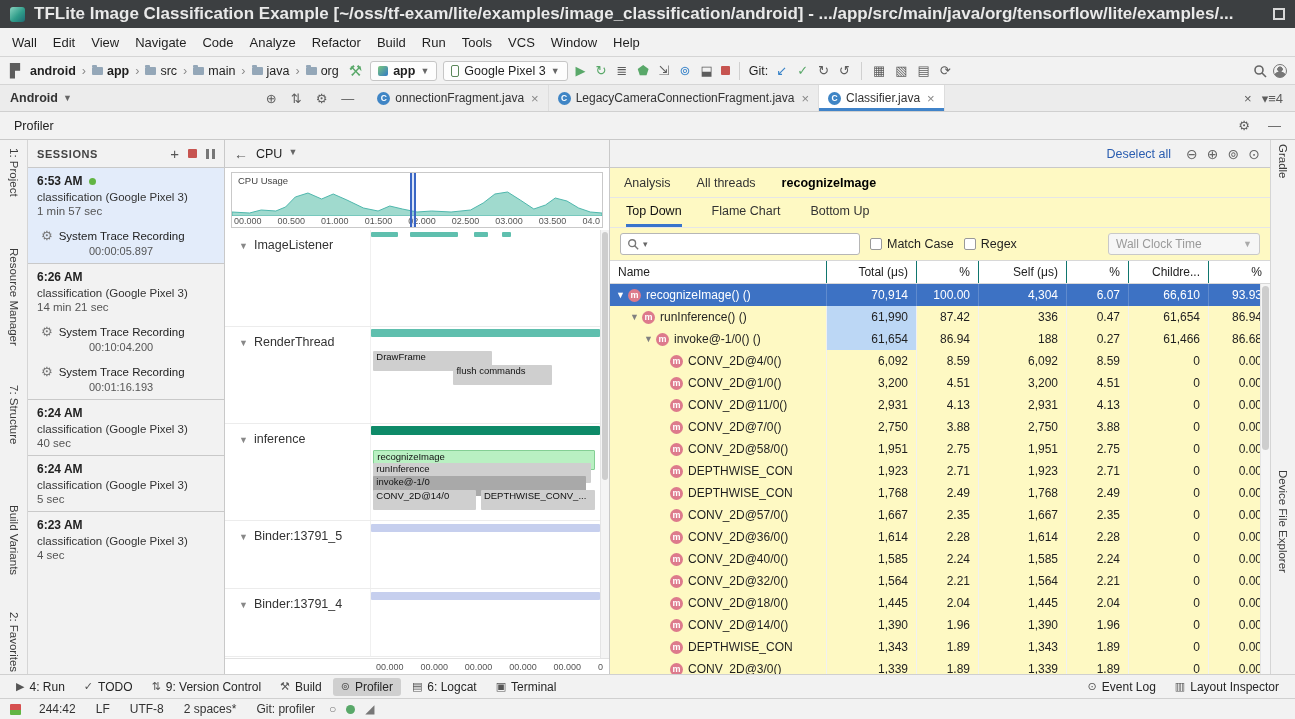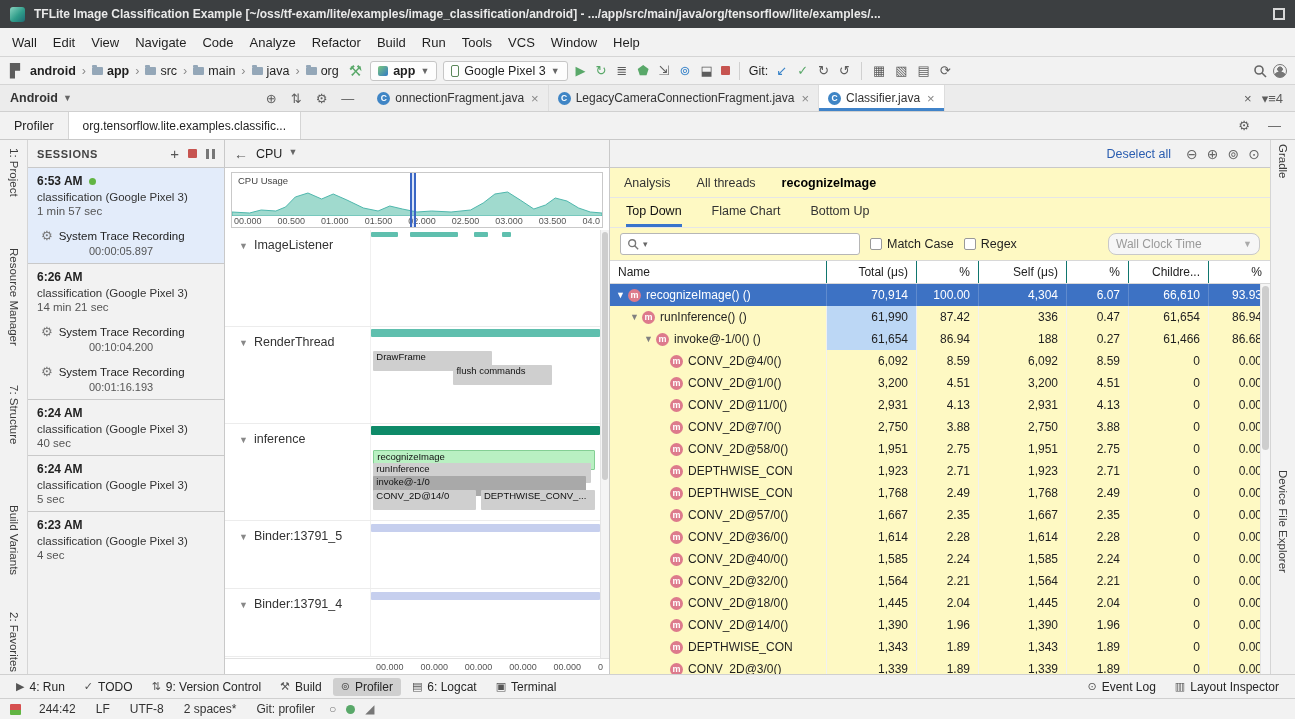--- a/index.html
+++ b/index.html
@@ -2,21 +2,21 @@
 <html><head>
 <meta charset="utf-8">
 <style>
   * { box-sizing: border-box; margin: 0; padding: 0; }
   html,body { width:1295px; height:719px; overflow:hidden; }
   body { font-family:"Liberation Sans","DejaVu Sans",sans-serif; font-size:12px; color:#1f1f1f; background:#f2f2f2; }
 
   
   .titlebar { height:28px; background:#3c3f41; color:#e9e9e9; display:flex; align-items:center; padding:0 10px; gap:9px; }
   .as-icon { width:15px; height:15px; border-radius:3px; background:linear-gradient(135deg,#8ad4c0,#2f9d8a 55%,#1d6b74); flex:none; }
-  .win-title { font-weight:bold; font-size:12px; white-space:nowrap; overflow:hidden; text-overflow:ellipsis; flex:1; }
+  .win-title { font-weight:bold; font-size:17px; white-space:nowrap; overflow:hidden; text-overflow:ellipsis; flex:1; }
   .win-btn { width:12px; height:12px; border:2px solid #d8d8d8; flex:none; }
 
   
   .menubar { height:29px; background:#f2f2f2; border-bottom:1px solid #d5d5d5; display:flex; align-items:center; padding:0 4px; font-size:13px; }
   .menu-item { padding:3px 8px; border-radius:3px; cursor:default; }
 
   
   .toolbar { height:28px; background:#f2f2f2; border-bottom:1px solid #d5d5d5; display:flex; align-items:center; padding:0 8px; gap:6px; font-size:12.5px; white-space:nowrap; }
   .bc { display:flex; align-items:center; gap:3px; }
   .bc-item { display:flex; align-items:center; gap:4px; padding:1px 2px; }
@@ -113,21 +113,21 @@
   .atab { font-size:12.5px; color:#333; cursor:pointer; }
   .atab.active { font-weight:bold; color:#000; }
   .stabs { height:30px; flex:none; display:flex; align-items:stretch; gap:30px; padding:0 16px; border-bottom:1px solid #e6e6e6; }
   .stab { font-size:12.5px; color:#333; display:flex; align-items:center; border-bottom:3px solid transparent; cursor:pointer; }
   .stab.active { color:#111; border-bottom-color:#3874cb; }
   .filter-row { height:32px; flex:none; display:flex; align-items:center; gap:10px; padding:0 10px; }
   .searchbox { width:240px; height:22px; border:1px solid #b6b6b6; border-radius:3px; background:#fff; display:flex; align-items:center; gap:4px; padding:0 6px; }
   .searchbox input { border:none; outline:none; flex:1; font-size:12px; font-family:inherit; background:transparent; }
   .cb { width:12px; height:12px; border:1px solid #999; border-radius:2px; background:#fff; flex:none; cursor:pointer; }
   .cb-wrap { display:flex; align-items:center; gap:5px; font-size:12.5px; cursor:pointer; }
-  .clock-dd { margin-left:auto; width:152px; height:22px; border:1px solid #c9c9c9; border-radius:8px; background:#f6f6f6; color:#9a9a9a; display:flex; align-items:center; padding:0 7px; font-size:12px; gap:4px; }
+  .clock-dd { margin-left:auto; width:152px; height:22px; border:1px solid #c9c9c9; border-radius:3px; background:#f6f6f6; color:#9a9a9a; display:flex; align-items:center; padding:0 7px; font-size:12px; gap:4px; }
   .clock-dd .dd-arrow { margin-left:auto; color:#aaa; }
   .grid7 { display:grid; grid-template-columns:216px 90px 62px 88px 62px 80px 1fr; }
   .table-header { height:24px; flex:none; border-top:1px solid #d8d8d8; border-bottom:1px solid #d8d8d8; background:#fff; }
   .th { display:flex; align-items:center; padding:0 8px; font-size:12px; color:#222; border-left:1px solid #0f766e; cursor:pointer; overflow:hidden; white-space:nowrap; }
   .th:first-child { border-left:none; }
   .th.num { justify-content:flex-end; }
   .tbody { flex:1; overflow:hidden; position:relative; }
   .trow { height:22px; cursor:pointer; }
   .tc { display:flex; align-items:center; padding:0 8px; font-size:12px; border-left:1px solid #f1f1f1; overflow:hidden; white-space:nowrap; }
   .tc:first-child { border-left:none; }
@@ -282,21 +282,20 @@
       </div>
     </div>
   <div class="tab-overflow">
     <span class="tool-ic">×</span>
     <span class="tool-ic">▾≡<span>4</span></span>
   </div>
 </div>
 
 <div class="profilerbar">
   <div class="prof-label">Profiler</div>
-  <div class="prof-session-tab">org.tensorflow.lite.examples.classific...</div>
   <div class="prof-right">
     <span class="tool-ic">⚙</span>
     <span class="tool-ic">—</span>
   </div>
 </div>
 
 <div class="main">
 
   <div class="strip left">
       <div class="vlabel" style="top: 8px;">1: Project</div>

